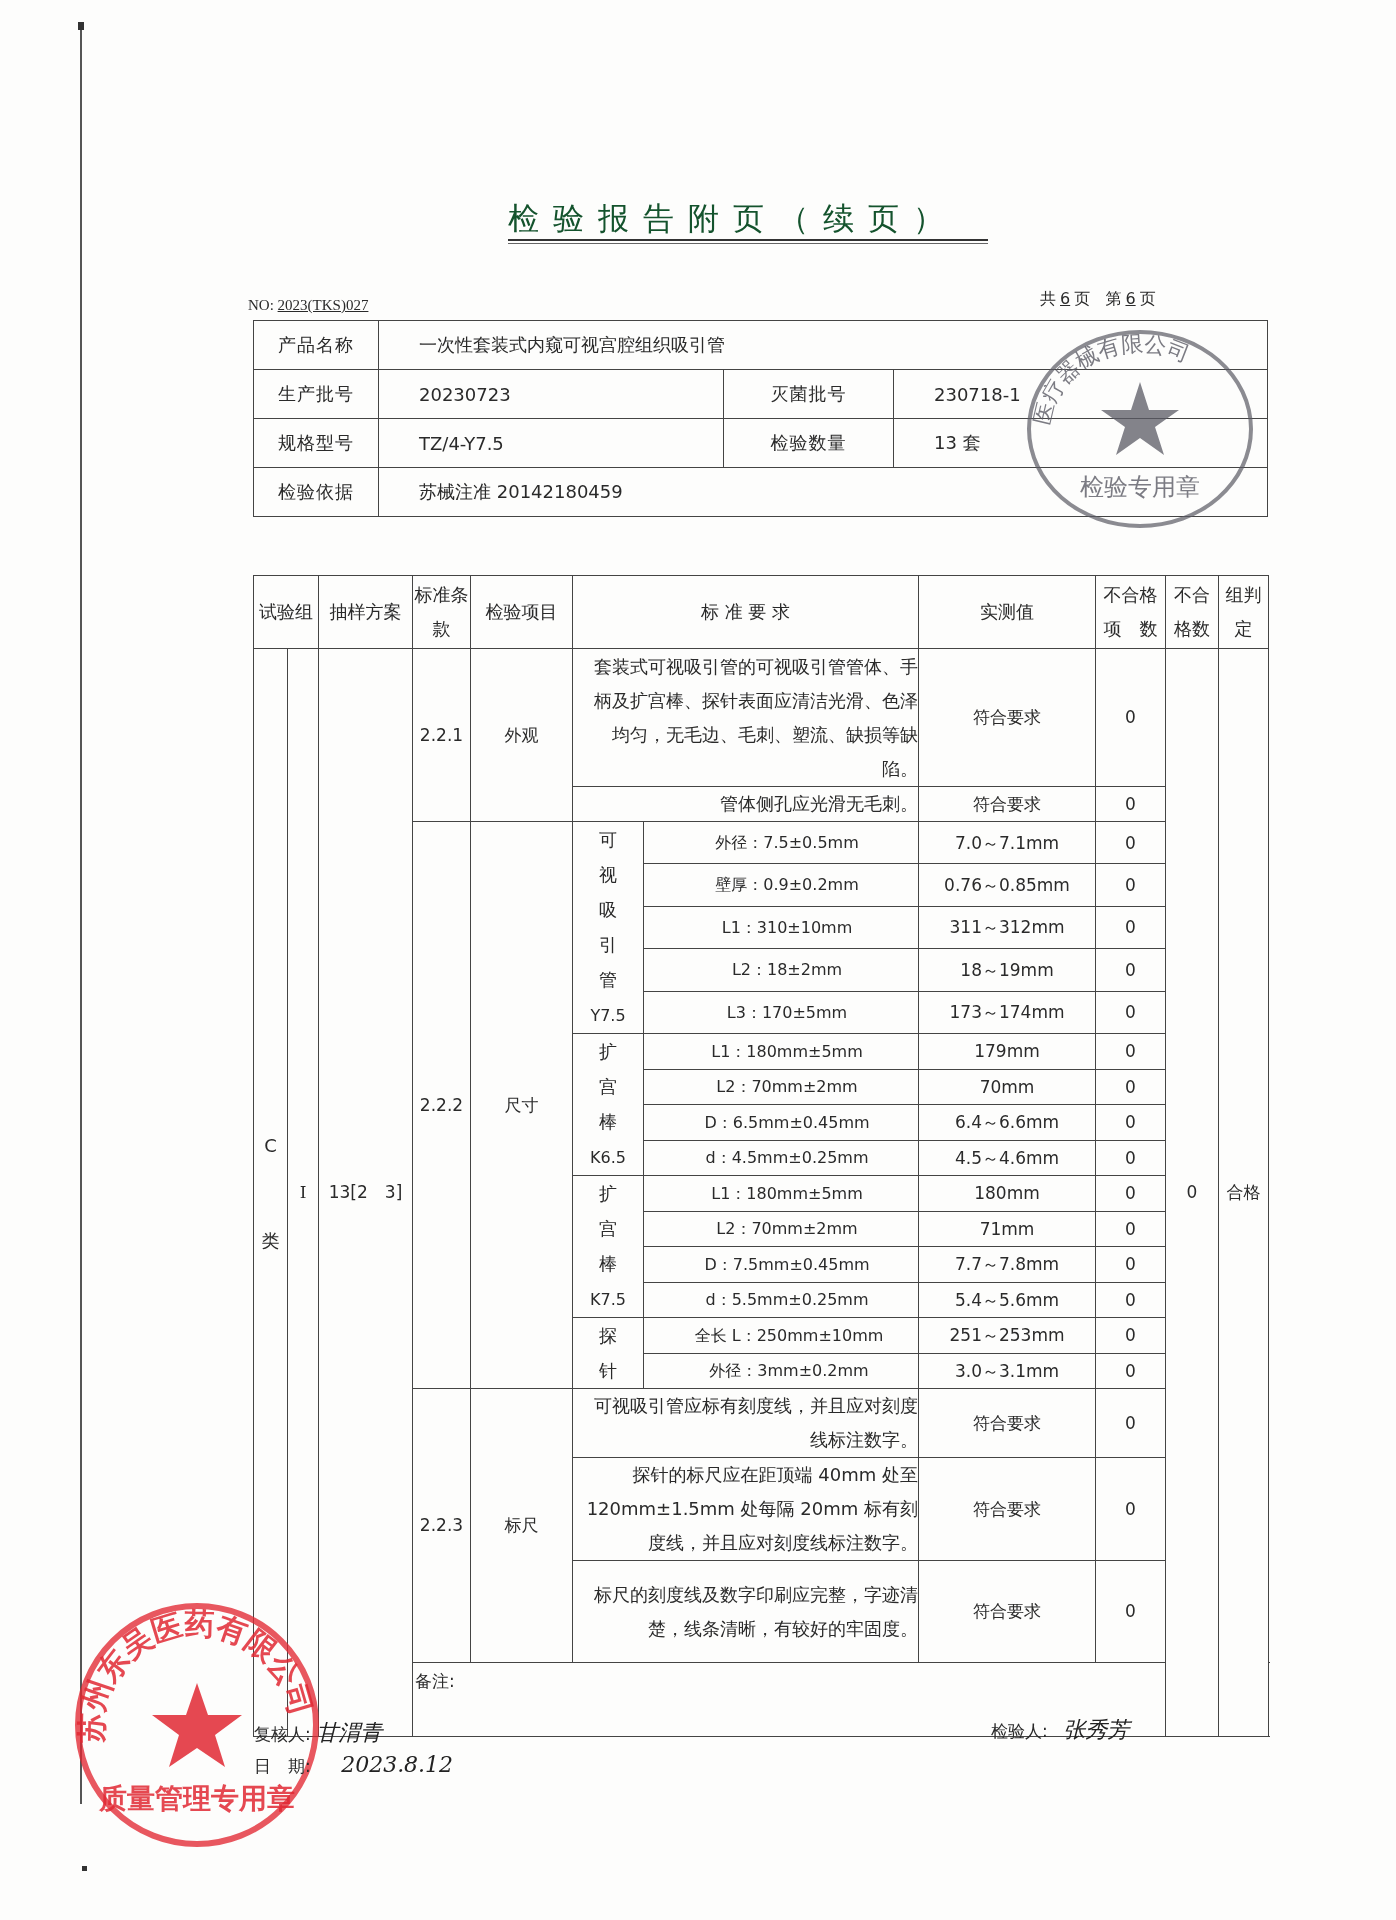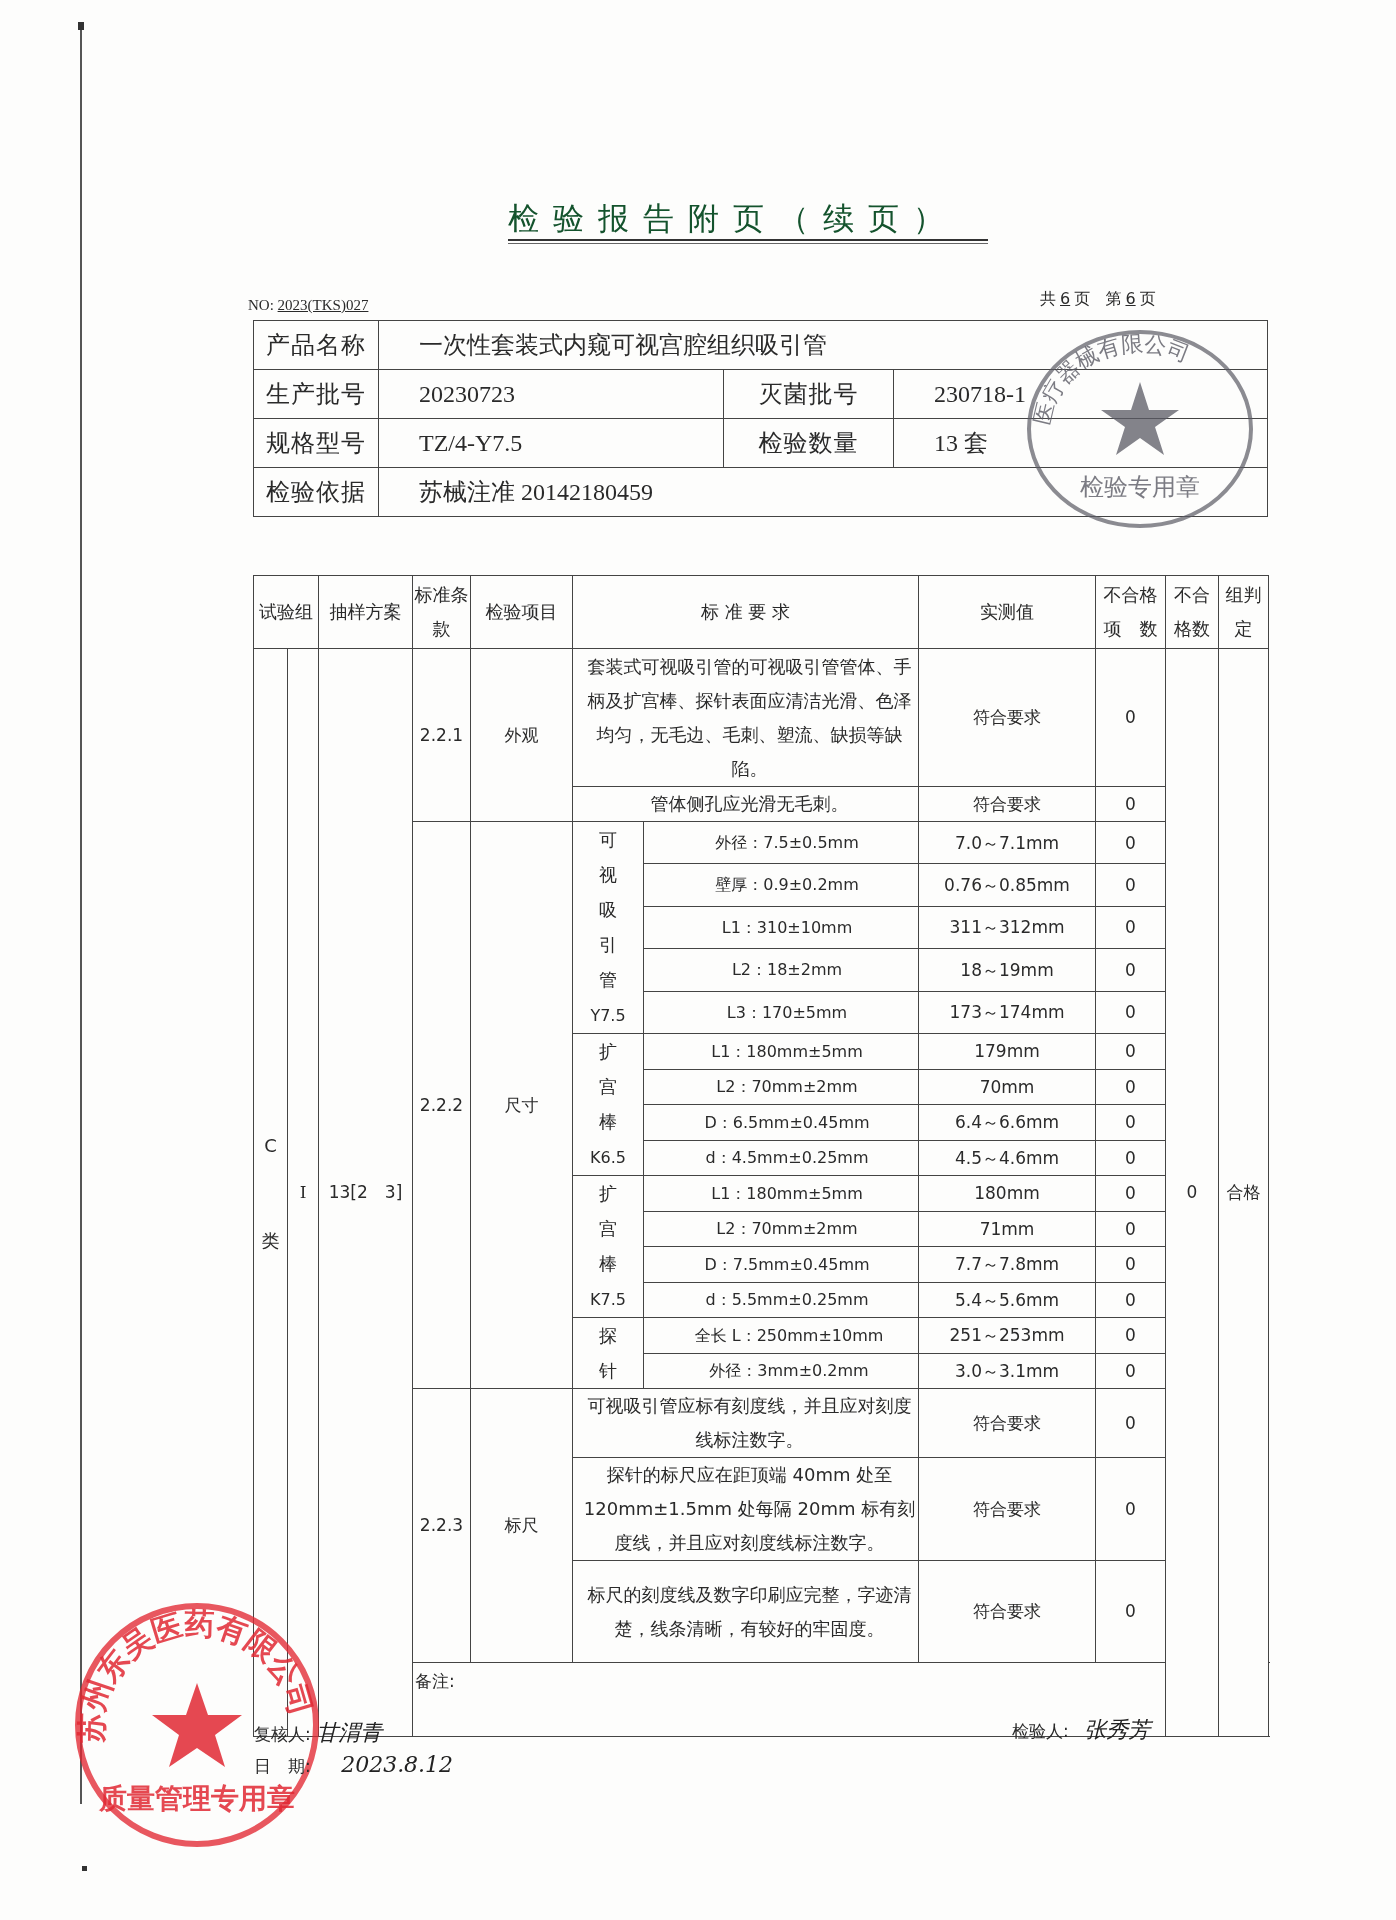--- a/index.html
+++ b/index.html
@@ -11,37 +11,37 @@
   .margin-dot { left:82px; top:1866px; width:5px; height:5px; background:#333; }
   .title { left:508px; top:198px; font-size:31px; letter-spacing:14px; color:#14532d; }
   .title-ul1 { left:508px; top:239px; width:480px; height:2px; background:#333; }
   .title-ul2 { left:508px; top:243px; width:480px; height:1px; background:#666; }
   .no { left:248px; top:297px; font-size:15px; font-family:Liberation Serif, serif; }
   .no u { text-decoration:underline; }
   .pages { left:1040px; top:289px; font-size:16px; }
   .pages .u { text-decoration:underline; padding:0 4px; }
 
   table.info { position:absolute; left:253px; top:320px; width:1015px; border-collapse:collapse; }
-  table.info td { border:1.5px solid #444; font-size:24px; height:48px; padding:0 0 0 18px;font-family:Liberation Serif, serif; }
+  table.info td { border:1.5px solid #444; font-size:18px; height:48px; padding:0 0 0 18px; }
   table.info td.lbl { width:124px; text-align:center; padding:0; letter-spacing:1px; }
   table.info td.val { padding-left:40px; }
 
   table.main { position:absolute; left:253px; top:575px; width:1015px; border-collapse:collapse; table-layout:fixed; }
   table.main td { border:1.5px solid #444; font-size:17px; text-align:center; vertical-align:middle; padding:0; line-height:1.2; }
-  table.main td.req { text-align:center; font-size:18px; line-height:34px; letter-spacing:0px; padding-left:8px; }
+  table.main td.req { text-align:right; font-size:18px; line-height:34px; letter-spacing:0px; padding-left:8px; }
   table.main td.sub { text-align:center; padding-left:12px; font-size:16px; }
   table.main td.vchar { font-size:18px; line-height:35px; }
   table.main td.hdr { font-size:18px; line-height:34px; }
 
   .stamp-red { left:75px; top:1603px; width:232px; height:232px; border-radius:50%; border:6px solid rgba(225,40,50,0.78); }
   .stamp-red-text { left:75px; top:1603px; width:244px; height:244px; }
   .stamp-gray { left:1027px; top:330px; width:218px; height:190px; border-radius:50%; border:4px solid rgba(90,90,100,0.7); }
   .reviewer { left:254px; top:1718px; font-size:17px; }
   .date { left:254px; top:1752px; font-size:17px; }
-  .inspector { left:1012px; top:1715px; font-size:17px; }
+  .inspector { left:991px; top:1715px; font-size:17px; }
   .sig { font-family:"DejaVu Serif", serif; font-style:italic; font-size:22px; color:#222; }
 </style>
 </head>
 <body>
 
 <div class="abs margin-line"></div>
 <div class="abs margin-tick"></div>
 <div class="abs margin-dot"></div>
 
 <div class="abs title">检验报告附页（续页）</div>

